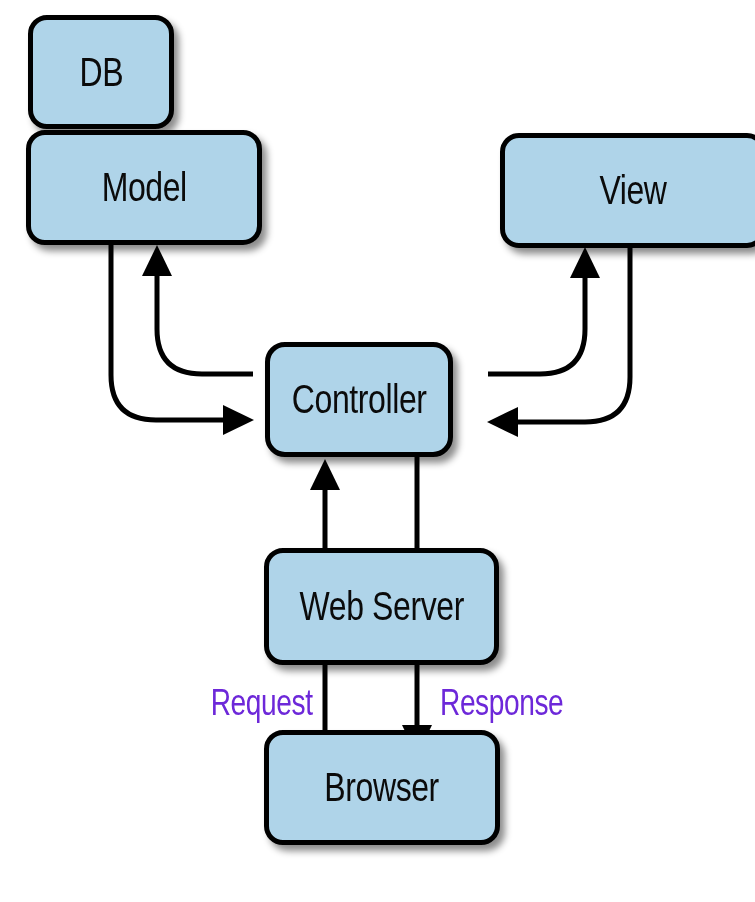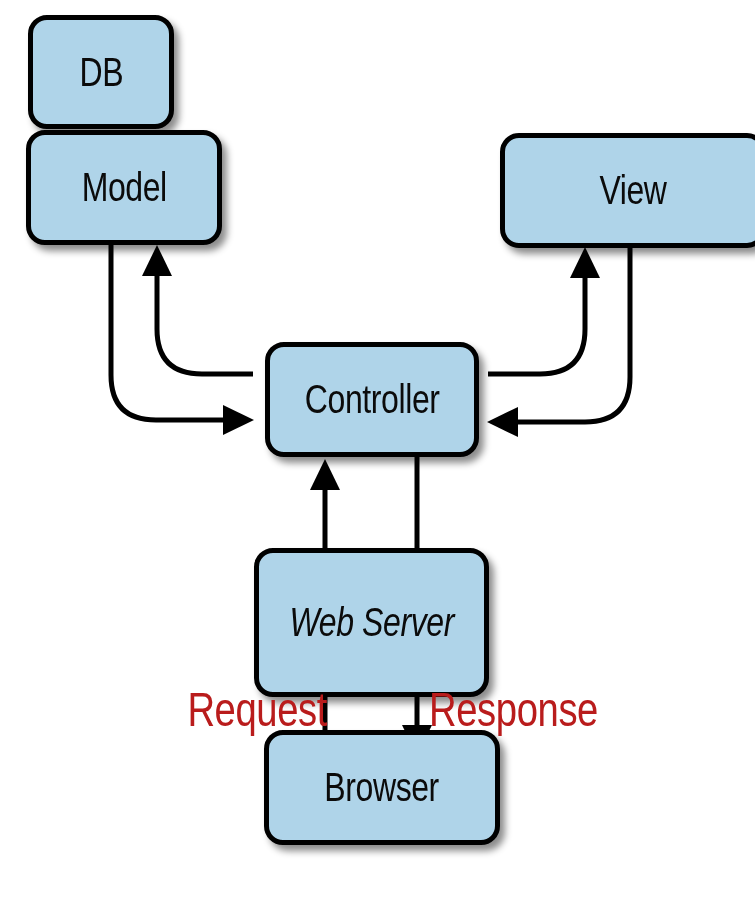--- a/index.html
+++ b/index.html
@@ -31,32 +31,32 @@
     font-size: 40px;
     margin-left: 12px;
   }
   .node > span {
     display: inline-block;
     white-space: nowrap;
     transform: scaleX(0.80);
     letter-spacing: -0.5px;
   }
   .node-db         { left: 16px;  top: 15px;  width: 146px; height: 114px; }
-  .node-model      { left: 14px;  top: 130px; width: 196px; height: 115px; }
+  .node-model      { left: 14px;  top: 130px; width: 236px; height: 115px; }
   .node-view       { left: 488px; top: 133px; width: 266px; height: 115px; }
-  .node-controller { left: 253px; top: 342px; width: 214px; height: 115px; }
-  .node-webserver  { left: 242px; top: 548px; width: 235px; height: 149px; font-style: italic; }
+  .node-controller { left: 253px; top: 342px; width: 188px; height: 115px; border-radius: 20px; }
+  .node-webserver  { left: 252px; top: 548px; width: 235px; height: 117px; }
   .node-browser    { left: 252px; top: 730px; width: 236px; height: 115px; }
 
   .edge-label {
     position: absolute;
     z-index: 2;
-    font-size: 49px;
+    font-size: 36px;
     line-height: 1;
-    color: #b91c1c;
+    color: #6d28d9;
   }
   .edge-label > span {
     display: inline-block;
     white-space: nowrap;
     transform: scaleX(0.78);
     letter-spacing: -0.5px;
   }
   .label-request  { left: 148px; top: 685px; width: 165px; text-align: right; }
   .label-request  > span { transform-origin: 100% 50%; }
   .label-response { left: 429px; top: 685px; width: 180px; text-align: center; }

